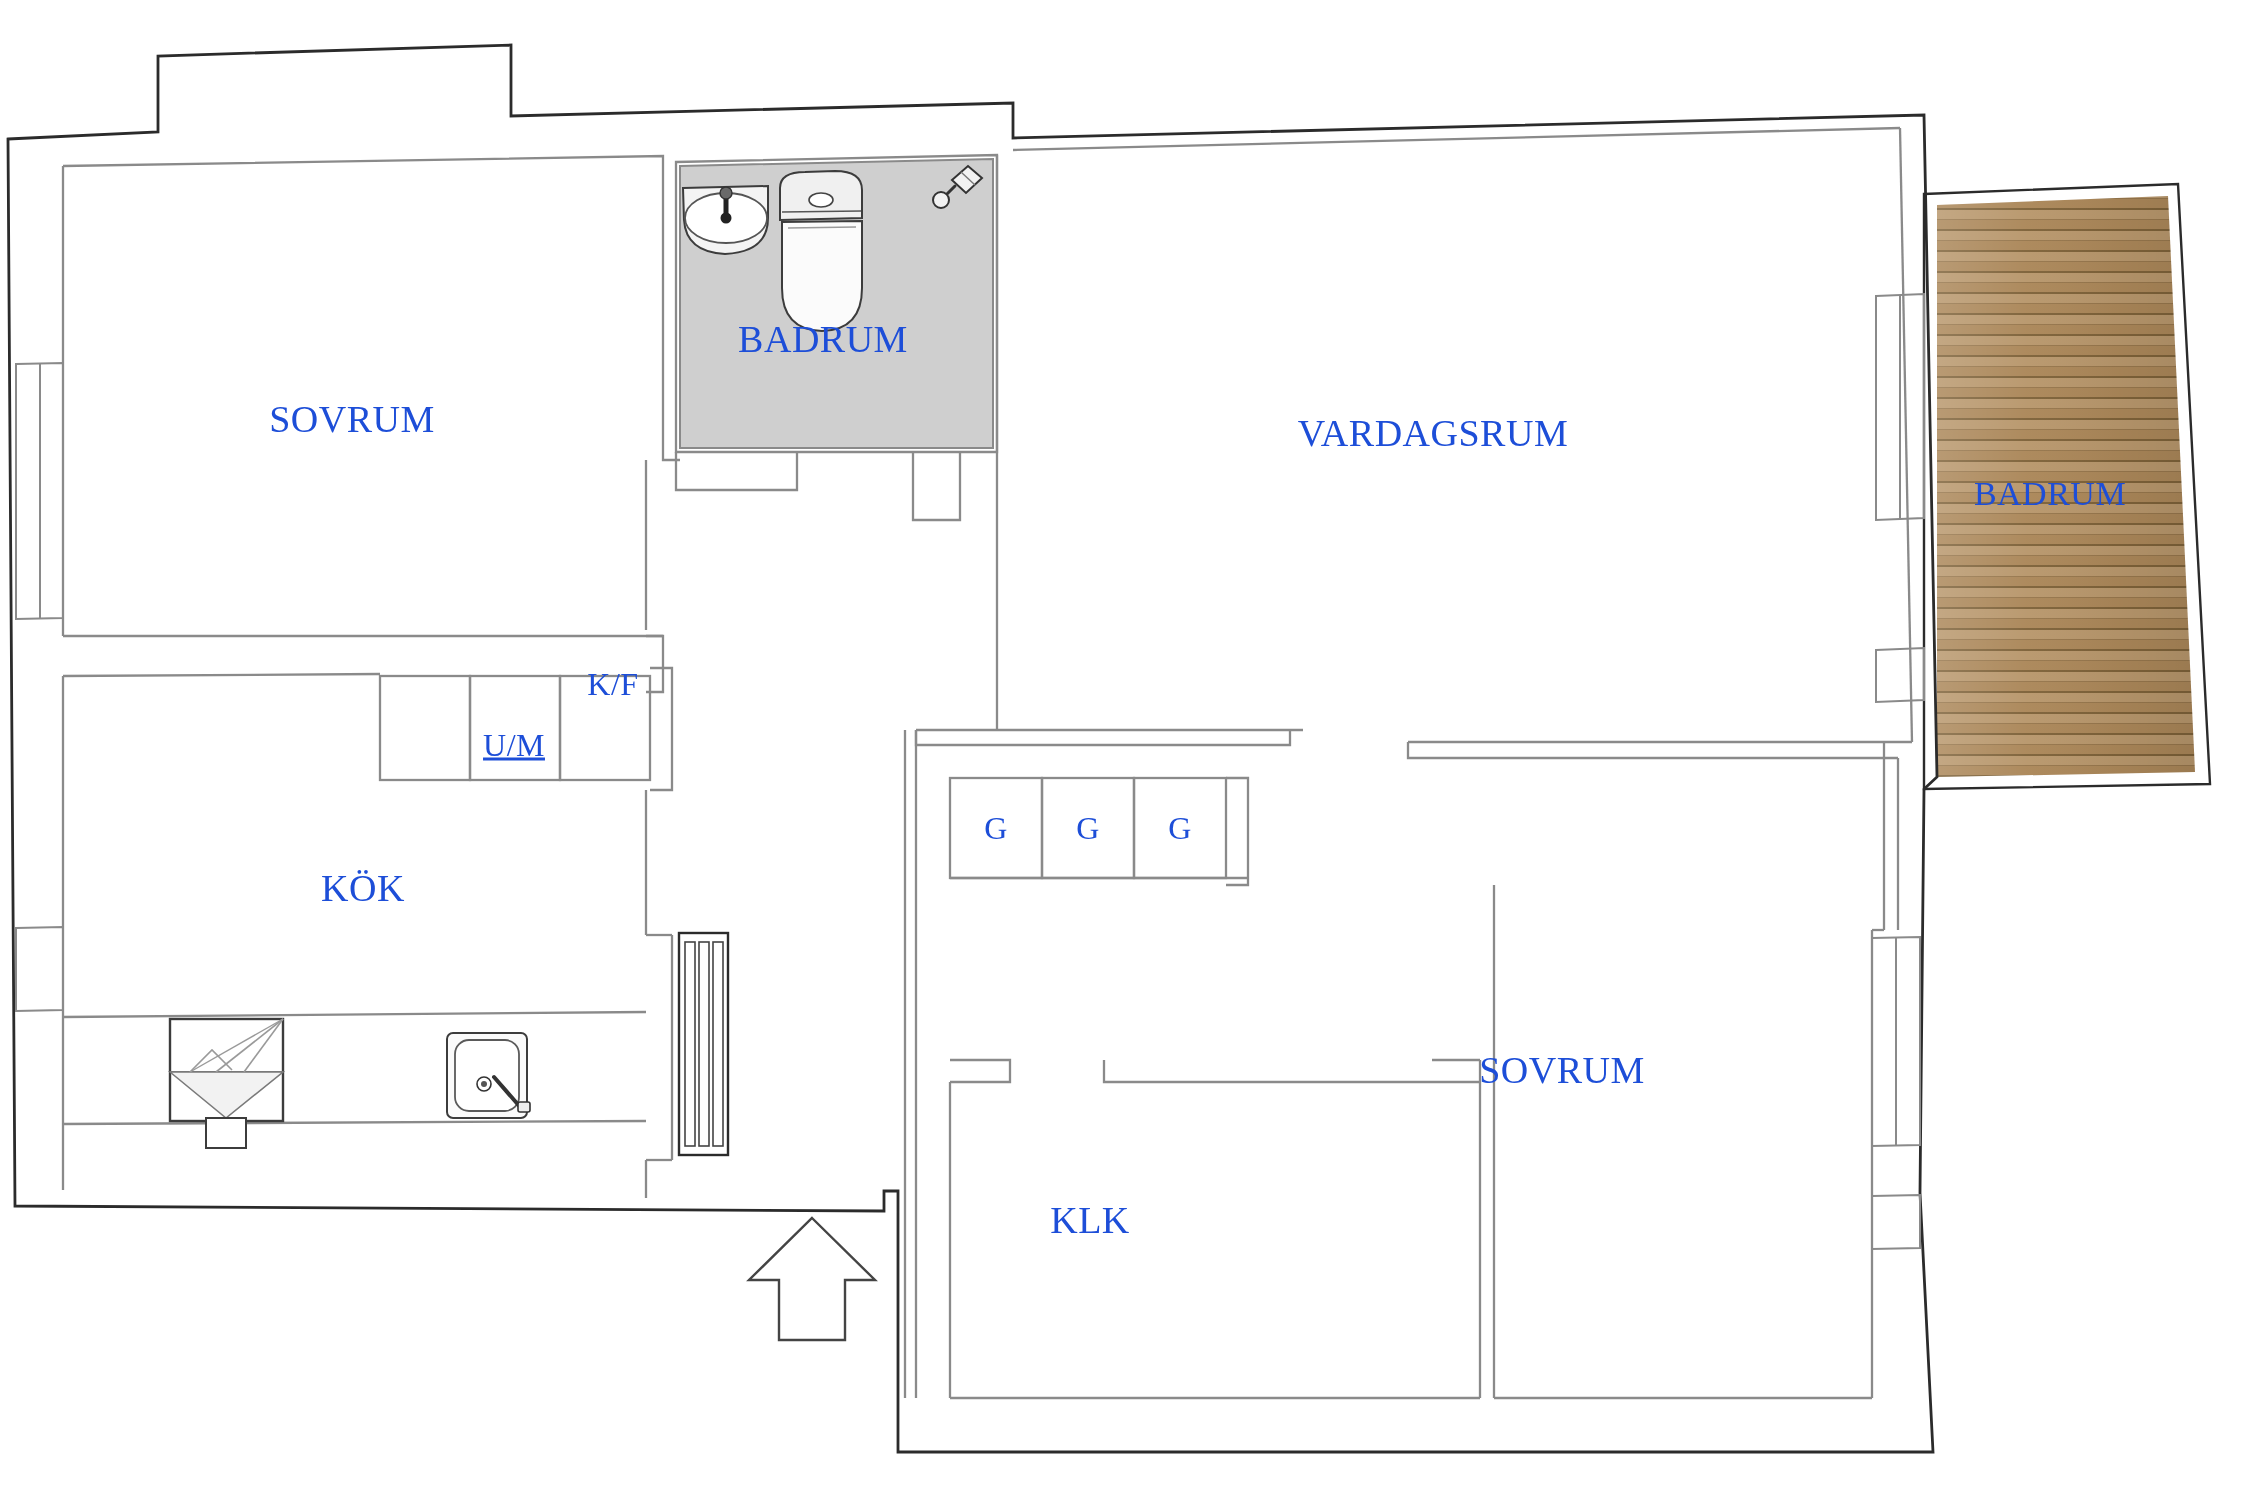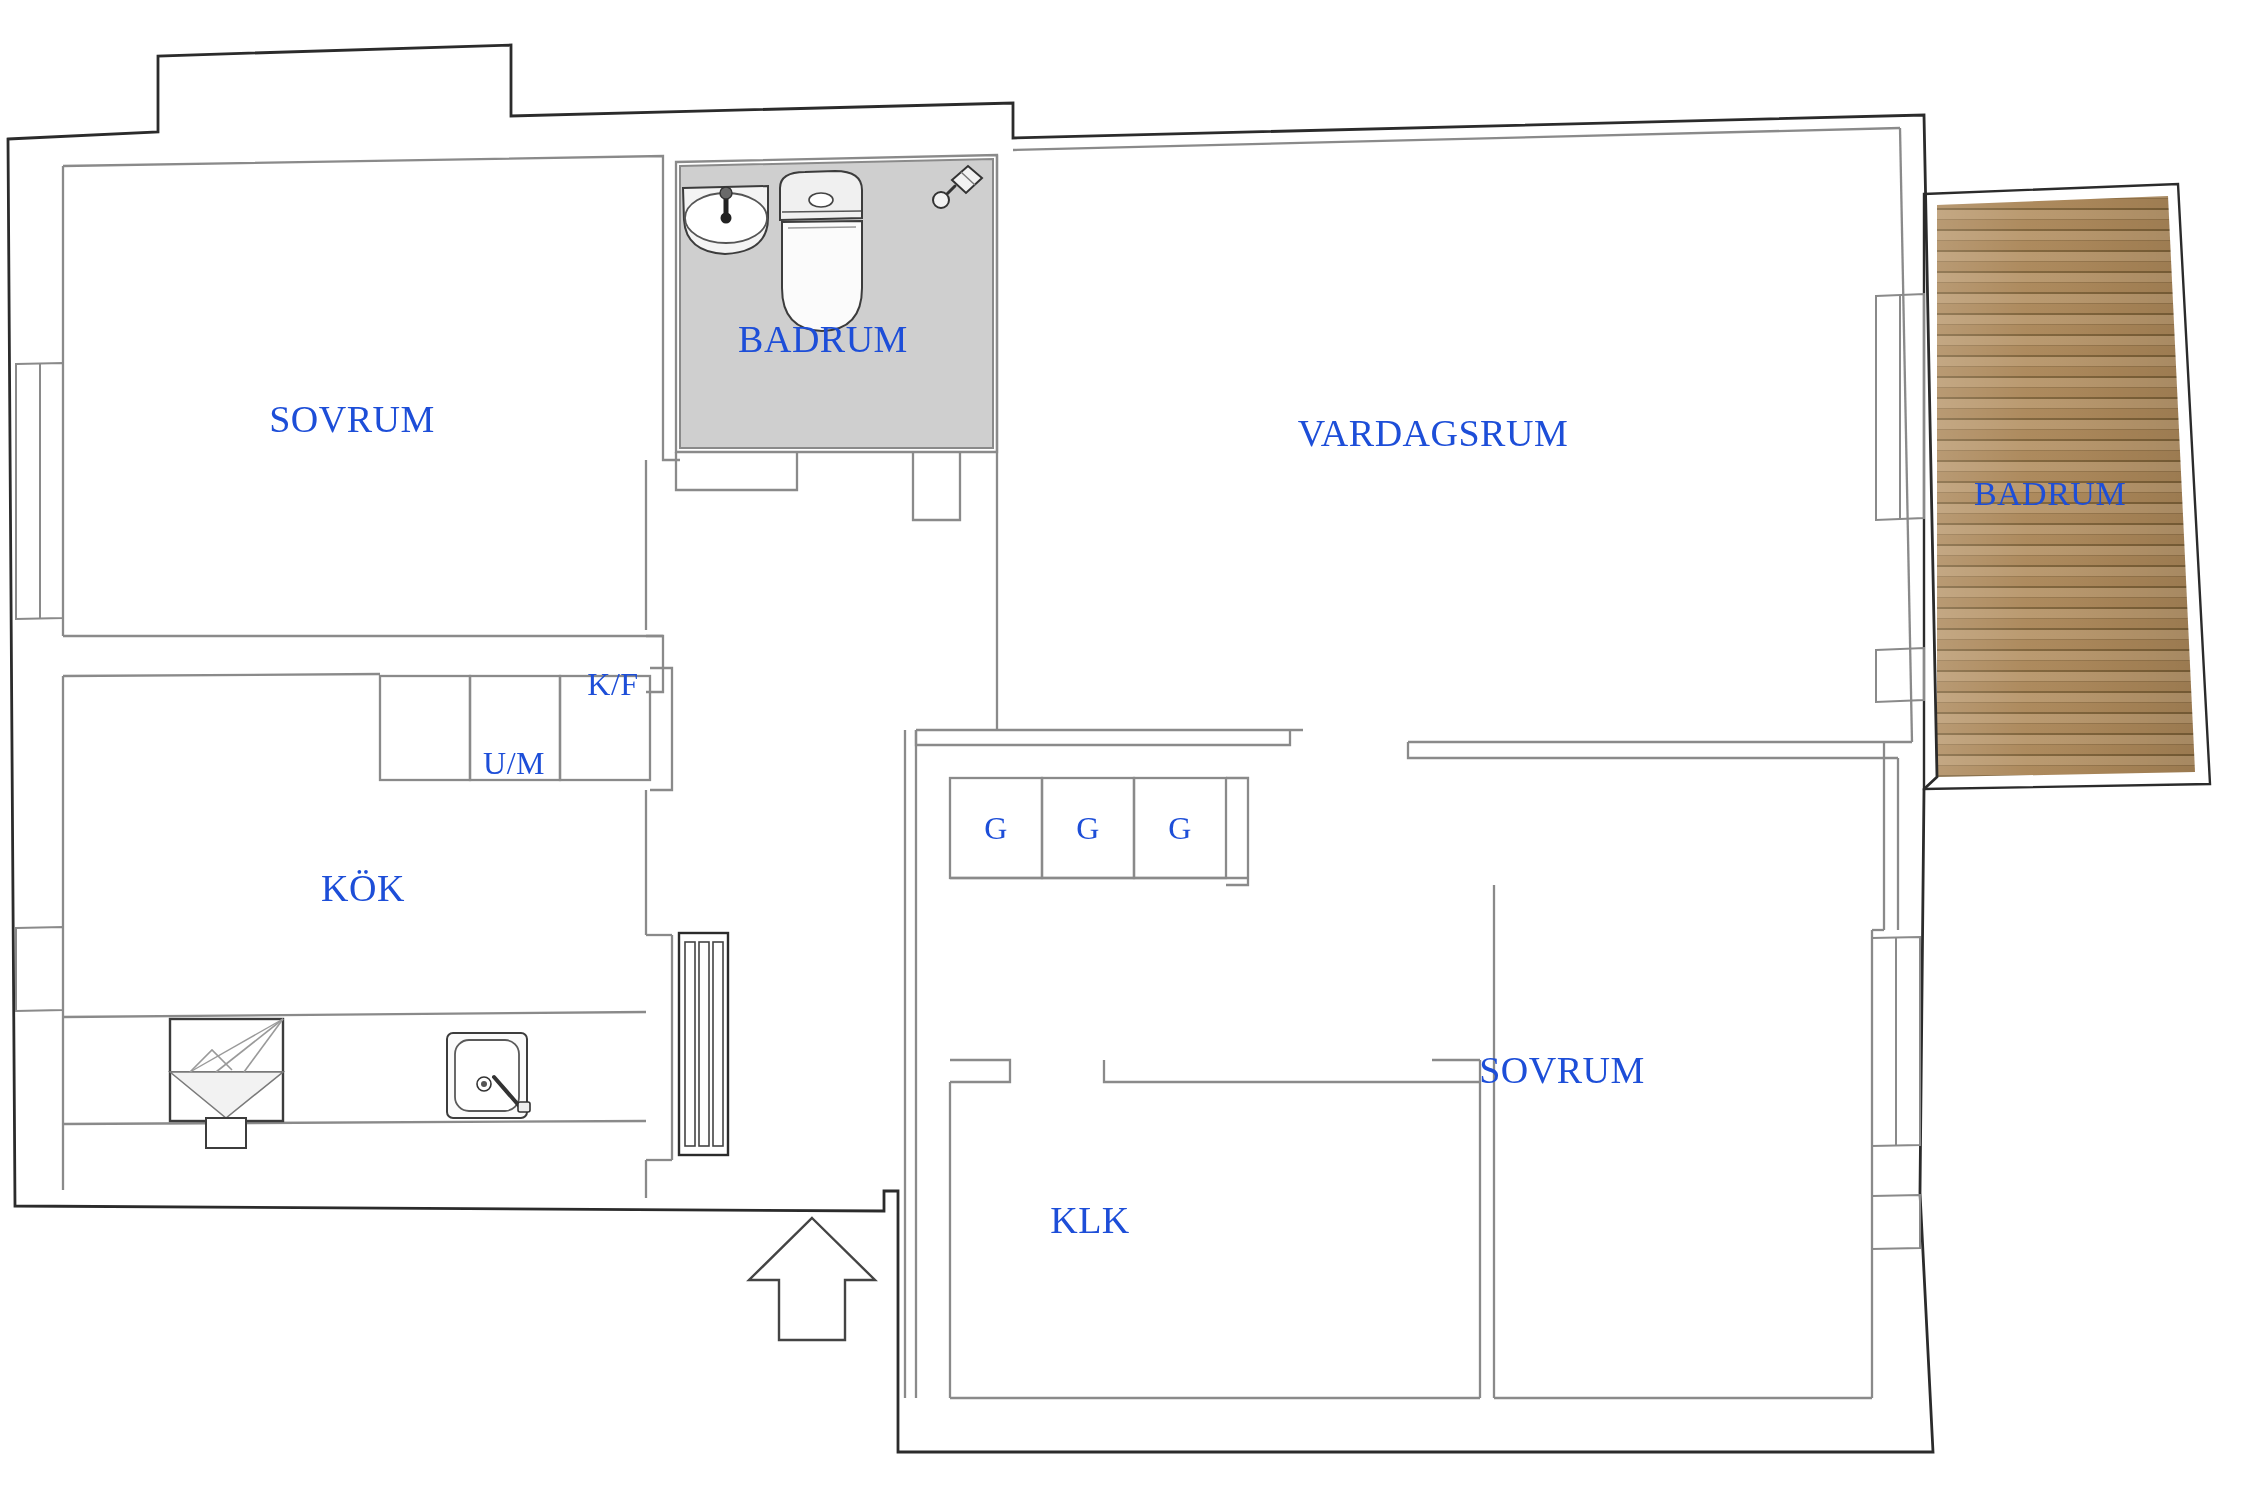--- a/index.html
+++ b/index.html
@@ -233,21 +233,21 @@
   <div class="room-label label-lg" style="left:1433px; top:433px;">VARDAGSRUM</div>
 
   <div class="room-label label-md" style="left:2050px; top:494px;">BADRUM</div>
 
   <div class="room-label label-lg" style="left:363px;  top:888px;text-align:center;">KÖK</div>
 
   <div class="room-label label-lg" style="left:1562px; top:1070px;">SOVRUM</div>
 
   <div class="room-label label-lg" style="left:1090px; top:1220px;">KLK</div>
 
-  <div class="room-label label-sm" style="left:514px;  top:763px;">U/M</div>
+  <div class="room-label label-sm" style="left:514px;  top:745px;text-decoration:underline;">U/M</div>
 
   <div class="room-label label-sm" style="left:613px;  top:684px;">K/F</div>
 
   <div class="room-label label-sm" style="left:996px;  top:828px;">G</div>
 
   <div class="room-label label-sm" style="left:1088px; top:828px;">G</div>
 
   <div class="room-label label-sm" style="left:1180px; top:828px;">G</div>
 
 </div>

